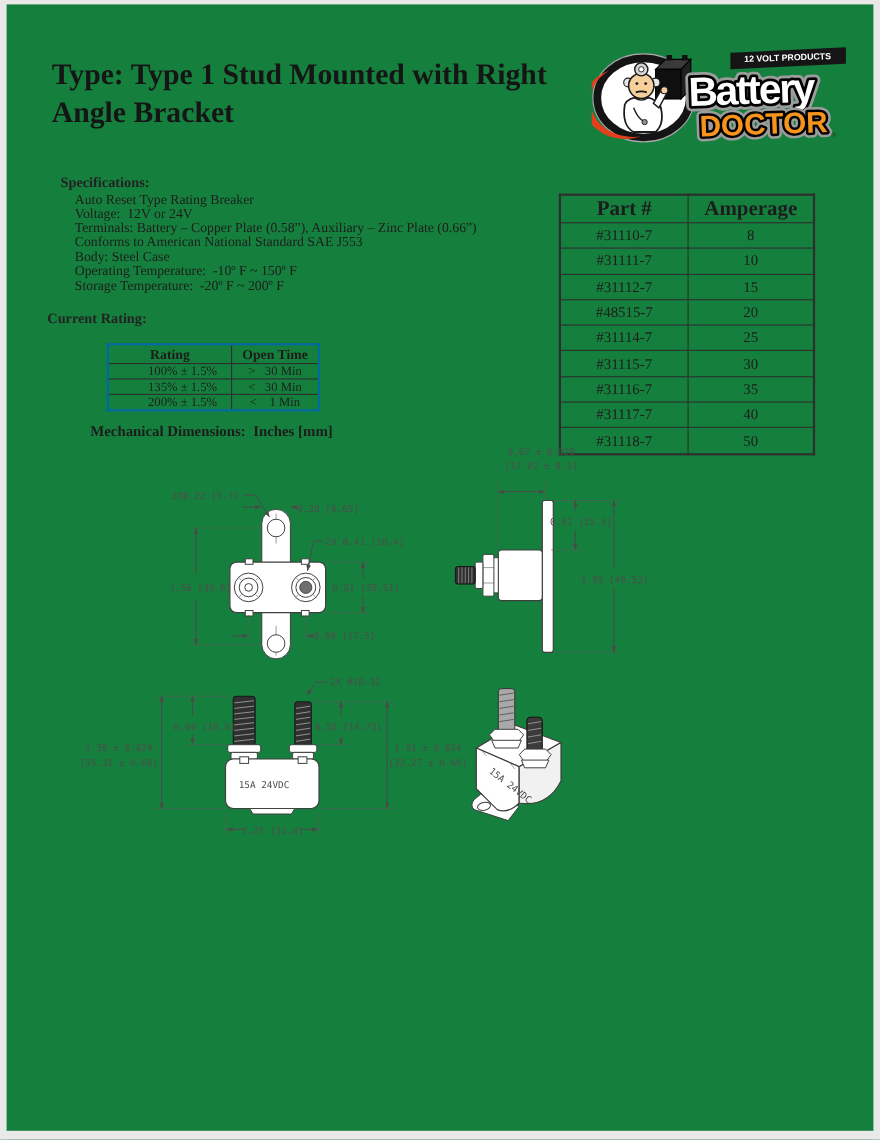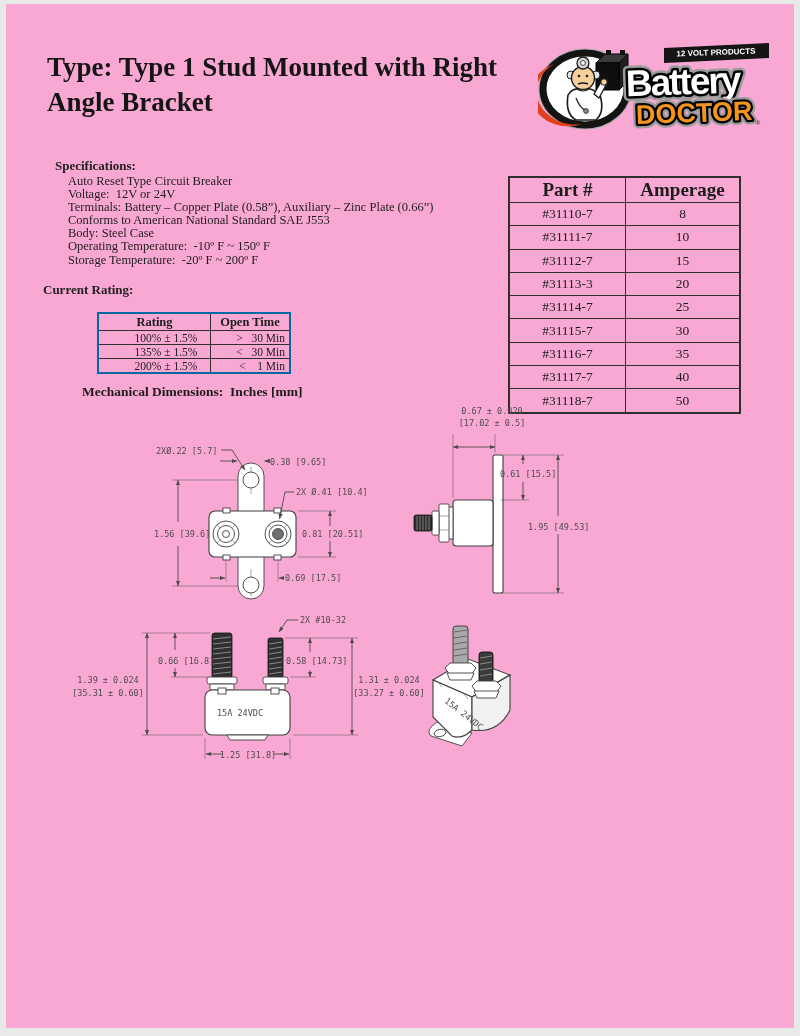--- a/index.html
+++ b/index.html
@@ -1,17 +1,17 @@
 <!DOCTYPE html>
 <html><head>
 <meta charset="utf-8">
 <style>
   html,body { margin:0; padding:0; background:#e8e8e8; }
   .stage {
-    position:relative; width:800px; height:1036px; background:#f9a8d4;
+    position:relative; width:800px; height:1036px; background:#15803d;
     font-family:"Liberation Serif", serif; color:#1c1c1c; overflow:hidden;
     margin:0 auto;
   }
   
   .edge { position:absolute; background:#e9e9e9; z-index:50; }
   .edge.top{ left:0; top:0; width:800px; height:4px; }
   .edge.bottom{ left:0; bottom:0; width:800px; height:8px; }
   .edge.left{ left:0; top:0; width:6px; height:1036px; }
   .edge.right{ right:0; top:0; width:6px; height:1036px; }
 
@@ -26,21 +26,21 @@
   .spec .items { margin-left:13px; margin-top:1px; }
   .spec .items div { font-size:12.5px; line-height:13.1px; white-space:pre; }
 
   .cur-rating-h { position:absolute; left:43px; top:282px; white-space:pre; }
   table { border-collapse:collapse; }
   .rating-table { position:absolute; left:97px; top:312px; font-size:11.5px; }
   .rating-table th, .rating-table td { border:1px solid #2e2e2e; padding:0 4px; }
   .rating-table th { font-size:12.5px; height:16px; text-align:center; font-weight:bold; }
   .rating-table td { height:13px; }
   .rating-table td.c0 { width:80px; text-align:center;padding-left:27px; }
-  .rating-table td.c1 { width:70px; text-align:right; white-space:pre; }
+  .rating-table td.c1 { width:70px; text-align:center; white-space:pre; }
   .rating-table { border:2px solid #0369a1; }
 
   .parts-table { position:absolute; left:508px; top:176px; font-size:13.5px; border:2px solid #2e2e2e; }
   .parts-table th { font-size:19px; font-weight:bold; height:22px; }
   .parts-table th, .parts-table td { border:1.5px solid #2e2e2e; text-align:center; }
   .parts-table td { height:20.3px; }
   .parts-table .c0 { width:113px; }
   .parts-table .c1 { width:111px; }
 
   .mech-h { position:absolute; left:50px; top:384px; font-size:13.5px; font-weight:bold; white-space:pre;margin-left:32px; }
@@ -104,21 +104,21 @@
       <text x="88" y="52" font-family="Liberation Sans, sans-serif" font-size="37" font-weight="bold" letter-spacing="-2" fill="#ffffff" stroke="#000000" stroke-width="5" stroke-linejoin="round" paint-order="stroke">Battery</text>
       <text x="97" y="80" font-family="Liberation Sans, sans-serif" font-size="27" font-weight="bold" letter-spacing="0" fill="none" stroke="#9c9c9c" stroke-width="9" stroke-linejoin="round">DOCTOR</text>
       <text x="97" y="80" font-family="Liberation Sans, sans-serif" font-size="27" font-weight="bold" letter-spacing="0" fill="#F7941D" stroke="#000000" stroke-width="4.5" stroke-linejoin="round" paint-order="stroke">DOCTOR</text>
       <text x="216" y="85" font-size="7" fill="#333">®</text>
     </g>
   </svg>
 
   <div class="spec">
     <h3>Specifications:</h3>
     <div class="items">
-      <div>Auto Reset Type Circuit Breaker</div>
+      <div>Auto Reset Type Rating Breaker</div>
       <div>Voltage:  12V or 24V</div>
       <div>Terminals: Battery – Copper Plate (0.58”), Auxiliary – Zinc Plate (0.66”)</div>
       <div>Conforms to American National Standard SAE J553</div>
       <div>Body: Steel Case</div>
       <div>Operating Temperature:  -10º F ~ 150º F</div>
       <div>Storage Temperature:  -20º F ~ 200º F</div>
     </div>
   </div>
 
   <div class="cur-rating-h sect-h">Current Rating:</div>
@@ -155,21 +155,21 @@
         </tr>
     <tr>
           <td class="c0">#31111-7</td>
           <td class="c1">10</td>
         </tr>
     <tr>
           <td class="c0">#31112-7</td>
           <td class="c1">15</td>
         </tr>
     <tr>
-          <td class="c0">#31113-3</td>
+          <td class="c0">#48515-7</td>
           <td class="c1">20</td>
         </tr>
     <tr>
           <td class="c0">#31114-7</td>
           <td class="c1">25</td>
         </tr>
     <tr>
           <td class="c0">#31115-7</td>
           <td class="c1">30</td>
         </tr>

